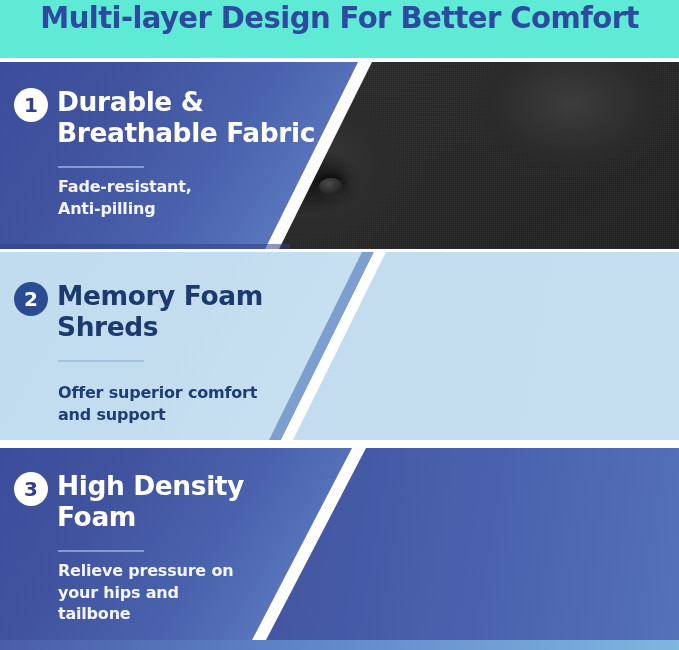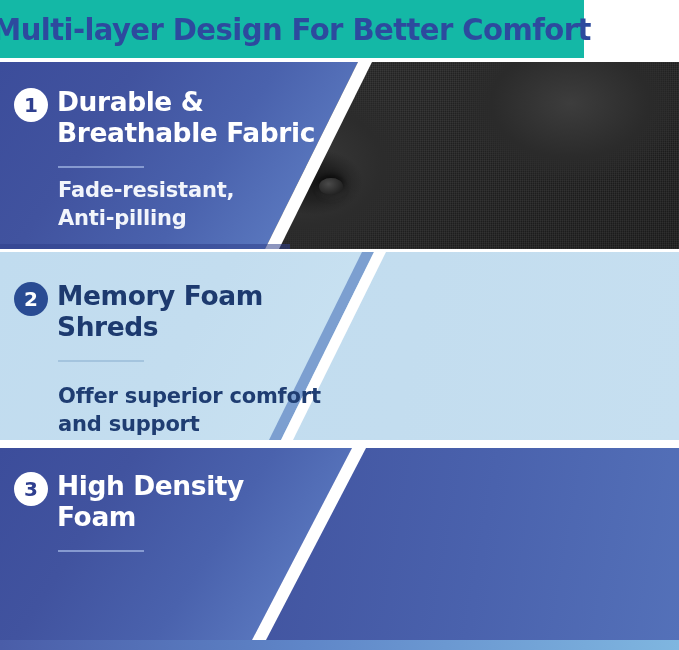--- a/index.html
+++ b/index.html
@@ -18,26 +18,25 @@
     width: 679px;
     height: 650px;
     background: #ffffff;
   }
 
   
   .title-bar {
     position: absolute;
     left: 0;
     top: 0;
-    width: 584px;
+    width: 679px;
     height: 58px;
     display: flex;
-    align-items: center;
     justify-content: center;
-    background: #14b8a6;
+    background: #5eead4;
   }
   .title-text {
     font-family: "DejaVu Sans", "Liberation Sans", sans-serif;
     font-weight: bold;
     font-size: 30px;
     letter-spacing: -0.6px;
     color: #2d4a9e;
     white-space: nowrap;
     transform: scaleX(0.97);
     transform-origin: center;
@@ -134,21 +133,21 @@
     left: 44px;
     height: 2px;
     width: 86px;
     opacity: 0.85;
   }
   .subtext {
     position: absolute;
     left: 44px;
     font-family: "DejaVu Sans", "Liberation Sans", sans-serif;
     font-weight: bold;
-    font-size: 21px;
+    font-size: 16px;
     line-height: 1.35;
     white-space: pre-line;
     letter-spacing: -0.2px;
   }
 
   
   #panel-1 { top: 62px;  height: 187px; }
   #panel-2 { top: 252px; height: 188px; }
   #panel-3 { top: 448px; height: 202px; }
 
@@ -332,16 +331,19 @@
       <rect x="0" y="192" width="679" height="10" fill="none"></rect>
     </svg>
     <div class="bottom-strip"></div>
     <div class="text-block">
       <div class="head-row">
         <div class="badge">3</div>
         <div class="heading">High Density
 Foam</div>
       </div>
       <div class="rule"></div>
+      <div class="subtext">Relieve pressure on
+your hips and
+tailbone</div>
     </div>
   </div>
 
 </div>
 
 </body></html>

